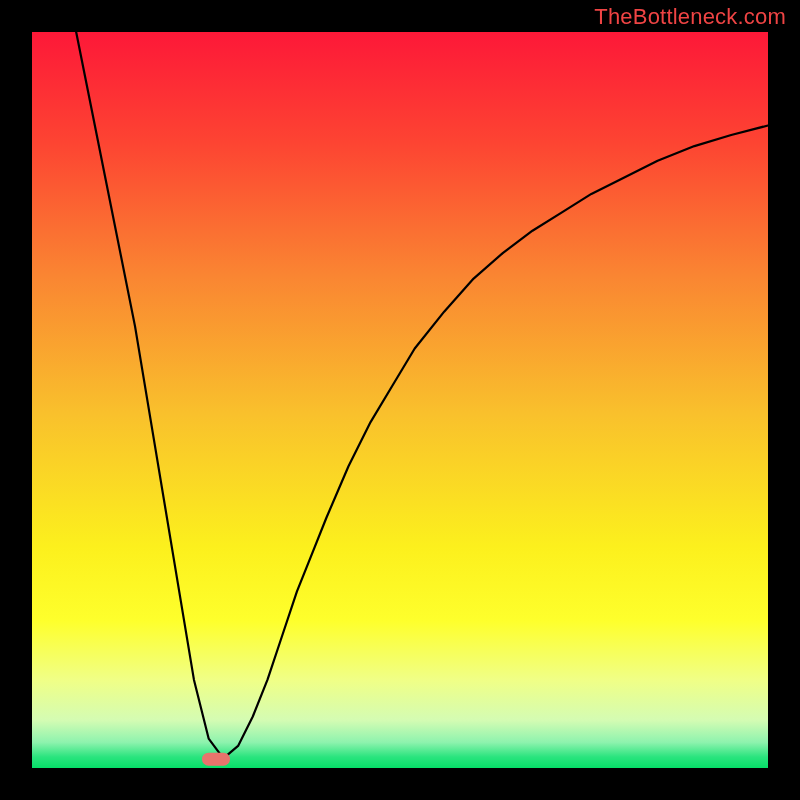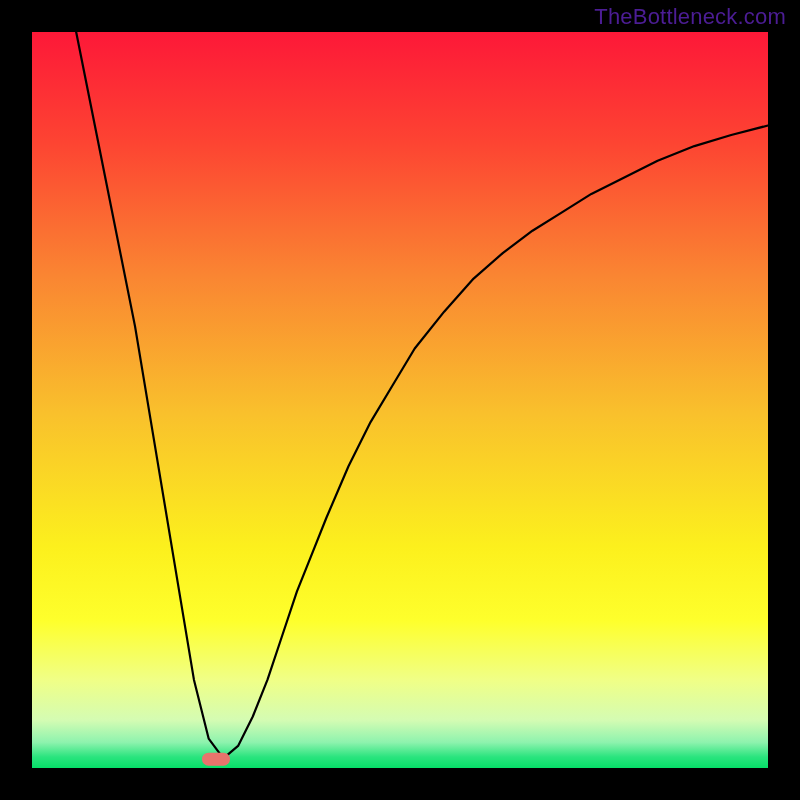--- a/index.html
+++ b/index.html
@@ -11,21 +11,21 @@
     position: relative;
     width: 800px;
     height: 800px;
   }
   .watermark {
     position: absolute;
     top: 4px;
     right: 14px;
     font-family: Arial, Helvetica, sans-serif;
     font-size: 22px;
-    color: #4c1d95;
+    color: #ef4444;
     letter-spacing: 0.2px;
   }
   svg {
     display: block;
   }
 </style>
 </head>
 <body>
 
 <div class="container">

